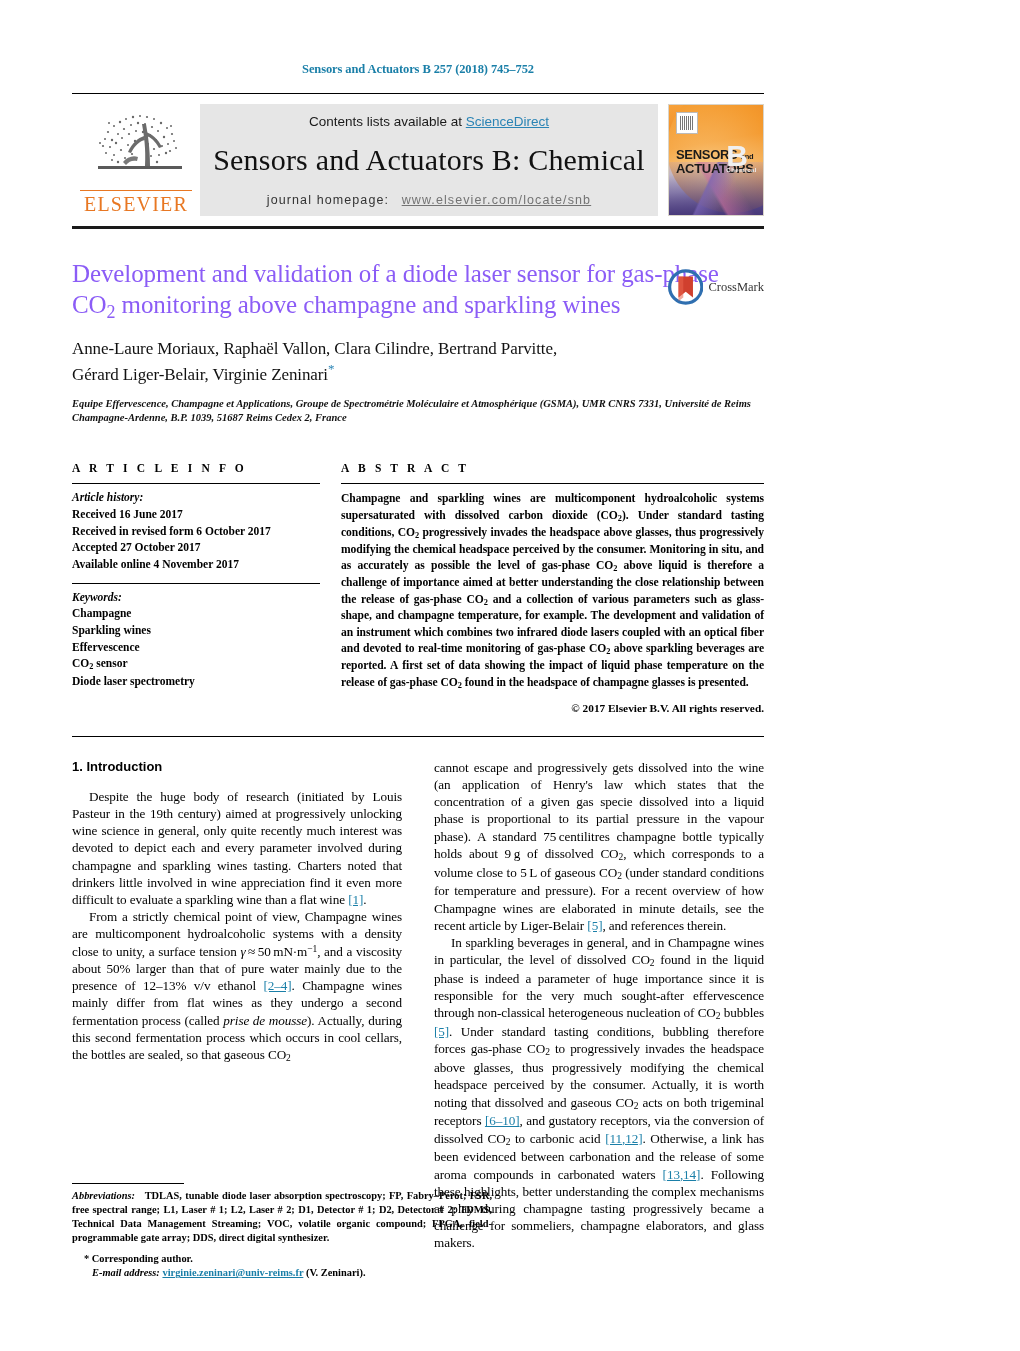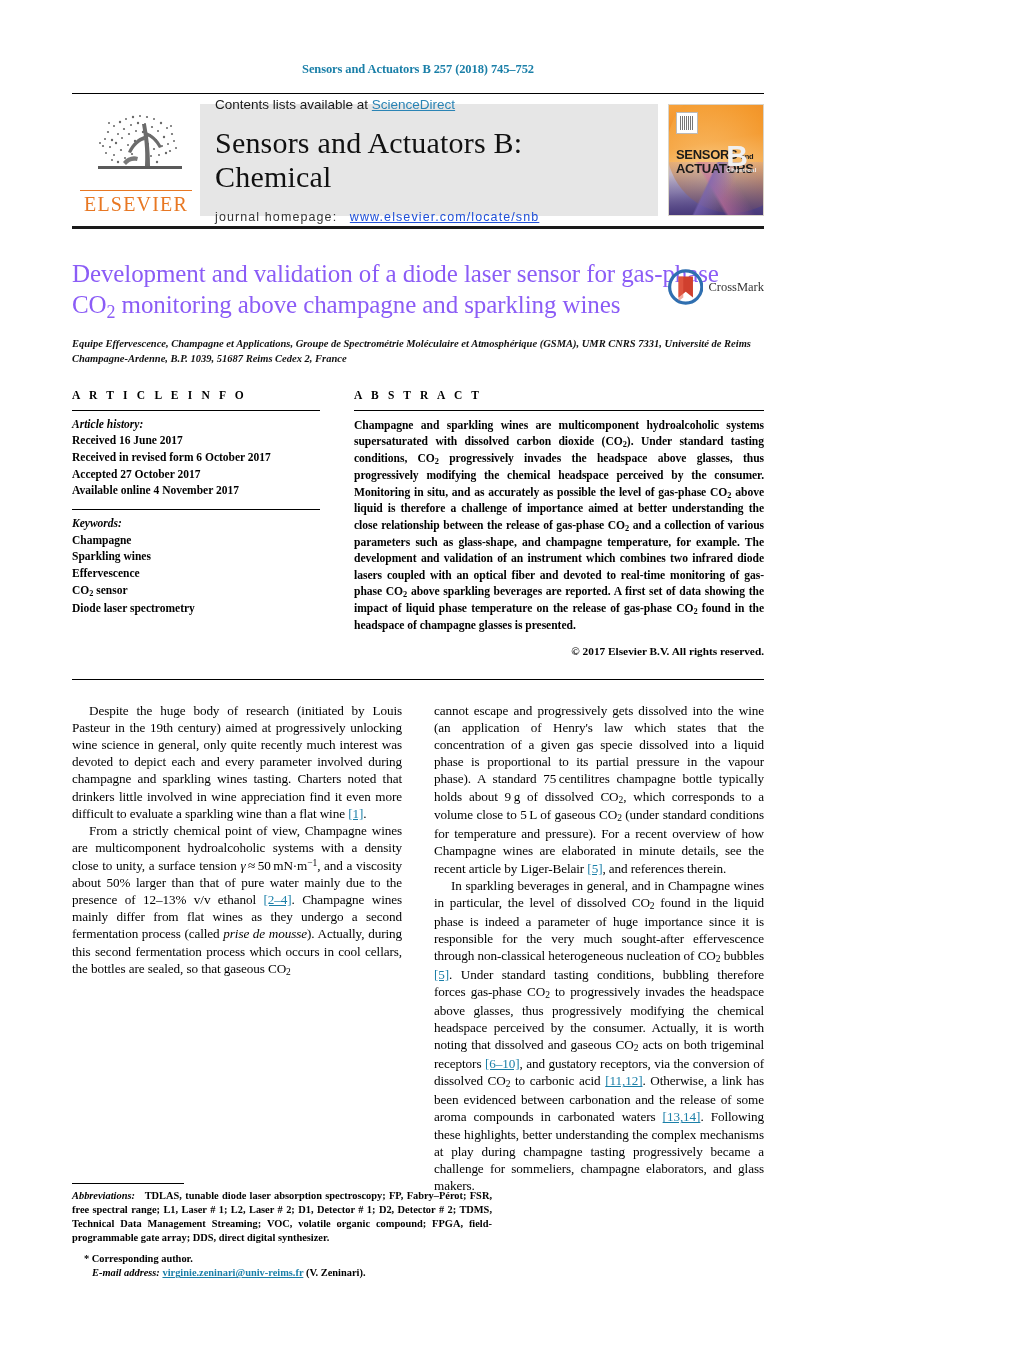--- a/index.html
+++ b/index.html
@@ -65,22 +65,23 @@
     padding-top: 3px;
     width: 112px;
     text-align: center;
   }
   .masthead-center {
     flex: 1 1 auto;
     background: #e6e6e6;
     margin: 10px 4px 10px 8px;
     display: flex;
     flex-direction: column;
+    align-items: center;
     justify-content: center;
-    padding: 6px 15px;
+    padding: 6px 8px;
   }
   .contents-line {
     font-family: "Liberation Sans", sans-serif;
     font-size: 13.5px;
     color: #1a1a1a;
     margin-bottom: 14px;
   }
   .contents-line .sd { color: #2a84b5; }
   .journal-title {
     font-family: "Liberation Serif", serif;
@@ -88,21 +89,21 @@
     color: #111;
     margin-bottom: 16px;
     letter-spacing: 0.2px;
   }
   .homepage-line {
     font-family: "Liberation Sans", sans-serif;
     font-size: 12.5px;
     letter-spacing: 1.1px;
     color: #333;
   }
-  .homepage-line .url { color: #1d4ed8; margin-left: 8px; }
+  .homepage-line .url { color: #737373; margin-left: 8px; }
   .cover-thumb {
     width: 96px;
     flex: 0 0 96px;
     margin: 10px 0 10px 6px;
     position: relative;
     background: linear-gradient(170deg,#f7a13a 0%, #ef8a22 35%, #f3ede0 55%, #d8d3e6 70%, #8a7fb8 88%, #5b4f8e 100%);
     overflow: hidden;
     border: 1px solid #d9d4c9;
     box-sizing: border-box;
   }
@@ -181,23 +182,23 @@
     display: flex; align-items: center; gap: 5px;
   }
   .crossmark-badge { width: 44px; height: 44px; }
   .crossmark-text {
     font-family: "Liberation Serif", serif;
     font-size: 12.5px; color: #333;
   }
 
   
   .info-abstract {
-    margin-top: 22px;
+    margin-top: 36px;
     display: flex;
-    gap: 34px;
+    gap: 21px;
   }
   .col-info { flex: 0 0 248px; }
   .col-abstract { flex: 1 1 auto; }
   .sec-label {
     font-family: "Liberation Serif", serif;
     font-size: 11.5px;
     font-weight: bold;
     letter-spacing: 3.2px;
     margin-bottom: 9px;
   }
@@ -407,20 +408,24 @@
       <svg class="crossmark-badge" viewBox="0 0 44 44">
         <circle cx="22" cy="22" r="20" fill="none" stroke="#2f6fb0" stroke-width="4"></circle>
         <path d="M13 9 h18 v26 l-9 -7 -9 7 Z" fill="#d0402e"></path>
         <path d="M13 9 h6 v26 l-6 4.6 Z" fill="#e9654f" opacity="0.55"></path>
       </svg>
       <span class="crossmark-text">CrossMark</span>
     </div>
 
     <h1 class="article-title"><span>Development and validation of a diode laser sensor for gas-phase CO</span><sub>2</sub> <span>monitoring above champagne and sparkling wines</span></h1>
 
+    <div class="authors">
+      <div>Anne-Laure Moriaux, Raphaël Vallon, Clara Cilindre, Bertrand Parvitte,</div>
+      <div><span>Gérard Liger-Belair, Virginie Zeninari</span><span class="star">*</span></div>
+    </div>
 
     <div class="affiliation">Equipe Effervescence, Champagne et Applications, Groupe de Spectrométrie Moléculaire et Atmosphérique (GSMA), UMR CNRS 7331, Université de Reims Champagne-Ardenne, B.P. 1039, 51687 Reims Cedex 2, France</div>
   </div>
 
   <div class="info-abstract">
 
     <div class="col-info">
       <div class="sec-label">A R T I C L E   I N F O</div>
       <div class="rule"></div>
       <div class="info-group">
@@ -449,20 +454,21 @@
       </div>
       <div class="copyright">© 2017 Elsevier B.V. All rights reserved.</div>
     </div>
   </div>
 
   <div class="body-rule"></div>
 
   <div class="columns">
 
     <div class="col">
+      <h2 class="sec-heading">1.  Introduction</h2>
       <p class="para">
         Despite the huge body of research (initiated by Louis Pasteur in the 19th century) aimed at progressively unlocking wine science in general, only quite recently much interest was devoted to depict each and every parameter involved during champagne and sparkling wines tasting. Charters noted that drinkers little involved in wine appreciation find it even more difficult to evaluate a sparkling wine than a flat wine <a class="link" href="#">[1]</a>.
       </p>
       <p class="para">
         From a strictly chemical point of view, Champagne wines are multicomponent hydroalcoholic systems with a density close to unity, a surface tension <span class="ital">γ</span> ≈ 50 mN·m<sup>−1</sup>, and a viscosity about 50% larger than that of pure water mainly due to the presence of 12–13% v/v ethanol <a class="link" href="#">[2–4]</a>. Champagne wines mainly differ from flat wines as they undergo a second fermentation process (called <span class="ital">prise de mousse</span>). Actually, during this second fermentation process which occurs in cool cellars, the bottles are sealed, so that gaseous CO<sub>2</sub>
       </p>
     </div>
 
     <div class="col">
       <p class="para cont">

